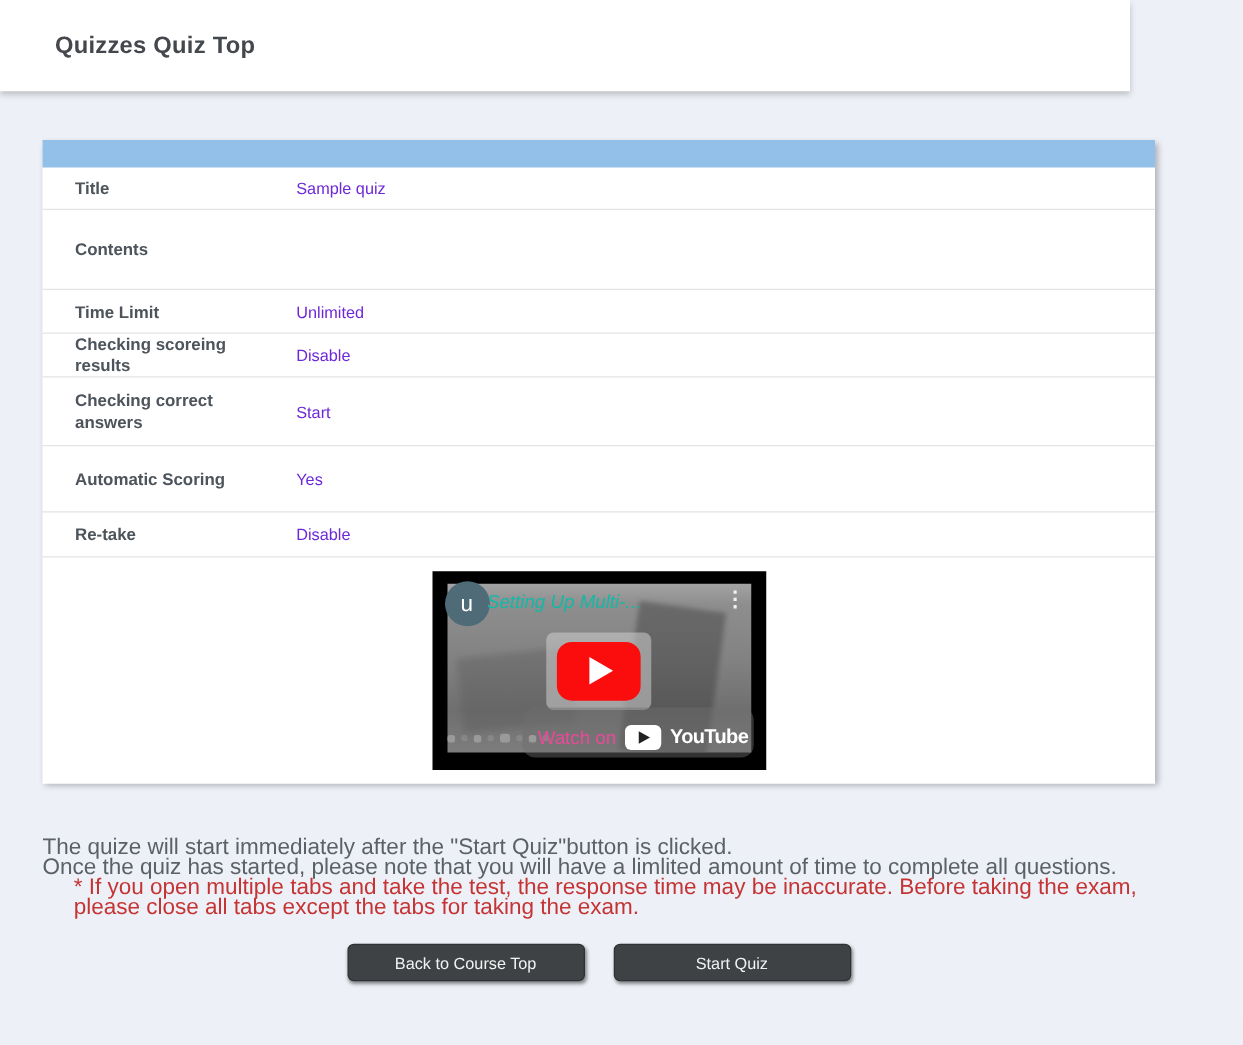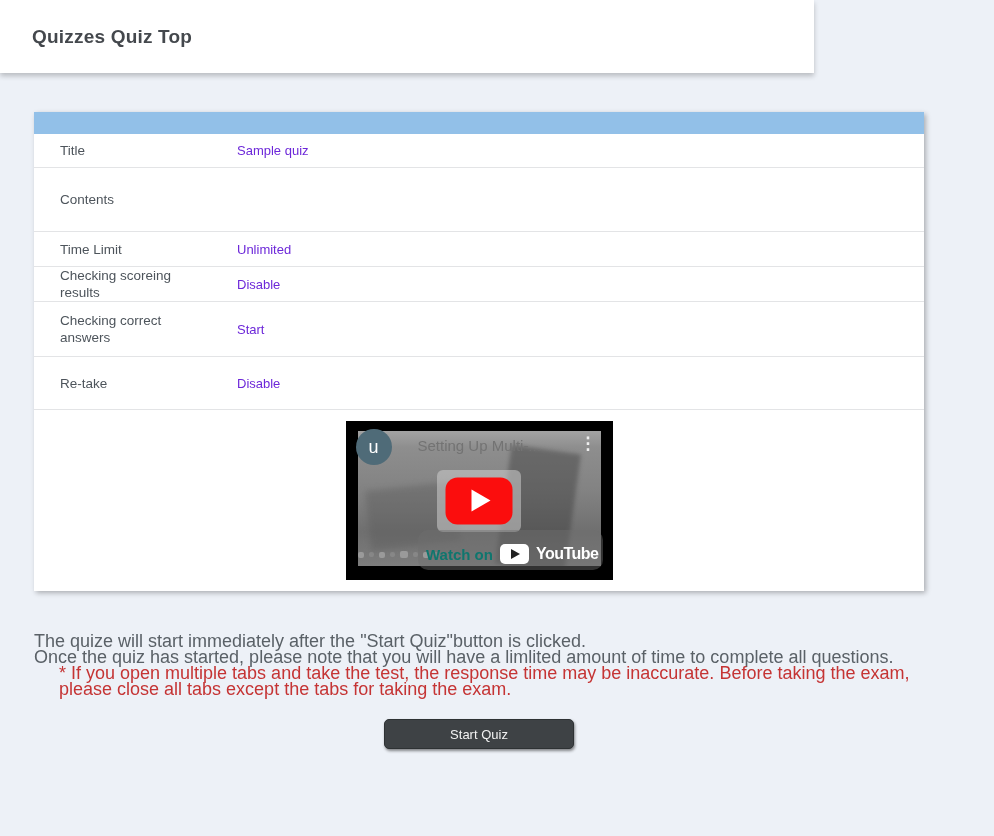--- a/index.html
+++ b/index.html
@@ -4,25 +4,25 @@
 <style>
   * { margin: 0; padding: 0; box-sizing: border-box; }
   html, body {
     width: 994px; height: 836px;
     font-family: "Liberation Sans", sans-serif;
     background: #edf1f7;
     overflow: hidden;
   }
   
   .app-header {
-    width: 814px; height: 73px;
+    width: 904px; height: 73px;
     background: #ffffff;
     box-shadow: 0 3px 5px rgba(0,0,0,0.22);
     display: flex; align-items: center;
-    padding-left: 32px;
+    padding-left: 44px;
     position: relative; z-index: 5;
   }
   .app-header h1 {
     font-size: 19px; font-weight: bold;
     color: #44484d; letter-spacing: 0.2px;
   }
   
   .main-col { width: 890px; margin-left: 34px; }
   
   .card {
@@ -32,21 +32,21 @@
     box-shadow: 2px 2px 5px rgba(0,0,0,0.28);
   }
   .card-accent-bar { height: 22px; background: #92c0e8; }
   .info-row {
     display: flex; align-items: center;
     padding-left: 26px;
     border-bottom: 1px solid #e3e4e6;
   }
   .info-row .label {
     width: 150px; flex-shrink: 0;
-    font-size: 13.5px; font-weight: normal;
+    font-size: 13.5px; font-weight: bold;
     color: #4d545b; line-height: 17px;
   }
   .info-row .value {
     margin-left: 27px;
     font-size: 13px; color: #6d28d9;
   }
   .rows .info-row:nth-child(1) { height: 34px; }
   .rows .info-row:nth-child(2) { height: 64px; }
   .rows .info-row:nth-child(3) { height: 35px; }
   .rows .info-row:nth-child(4) { height: 35px; }
@@ -86,25 +86,26 @@
   }
   .yt-avatar {
     position: absolute; left: 10px; top: 8px;
     width: 36px; height: 36px; border-radius: 50%;
     background: #4f6b78;
     color: #fff; font-size: 18px;
     display: flex; align-items: center; justify-content: center;
     z-index: 3;
   }
   .yt-title {
-    position: absolute; left: 72px; top: 16px;
+    position: absolute; left: 44px; top: 16px;
     width: 155px;
-    color: #737373; font-size: 15px;
+    color: #14b8a6; font-size: 15px;
     white-space: nowrap; overflow: hidden;
     z-index: 3;
+    font-style: italic;
   }
   .yt-menu-dots {
     position: absolute; right: 16px; top: 14px;
     color: #f0f0f0; font-size: 17px; font-weight: bold;
     z-index: 3; line-height: 18px;
   }
   .yt-play-backdrop {
     position: absolute; left: 50%; top: 50%;
     transform: translate(-50%,-50%);
     width: 84px; height: 62px; border-radius: 6px;
@@ -130,21 +131,21 @@
     position: absolute; left: 72px; right: 10px; bottom: 10px;
     height: 40px; border-radius: 10px;
     background: rgba(110,110,110,0.45);
     z-index: 2;
   }
   .yt-watch-row {
     position: absolute; left: 0; right: 14px; bottom: 16px;
     display: flex; align-items: center; justify-content: flex-end;
     gap: 7px; z-index: 4;
   }
-  .yt-watch-text { color: #0f766e; font-size: 15px; font-weight: bold; }
+  .yt-watch-text { color: #ec4899; font-size: 15px; }
   .yt-logo-badge {
     width: 29px; height: 20px; border-radius: 5px;
     background: #ffffff;
     display: flex; align-items: center; justify-content: center;
   }
   .yt-logo-triangle {
     width: 0; height: 0;
     border-left: 9px solid #222222;
     border-top: 5px solid transparent;
     border-bottom: 5px solid transparent;
@@ -221,20 +222,24 @@
       <div class="info-row">
         <div class="label">Checking scoreing results</div>
         <div class="value">Disable</div>
       </div>
 
       <div class="info-row">
         <div class="label">Checking correct answers</div>
         <div class="value">Start</div>
       </div>
 
+      <div class="info-row">
+        <div class="label">Automatic Scoring</div>
+        <div class="value">Yes</div>
+      </div>
 
       <div class="info-row">
         <div class="label">Re-take</div>
         <div class="value">Disable</div>
       </div>
 
       <div class="video-row">
         <div class="yt-embed">
           <div class="yt-thumb"></div>
           <div class="yt-avatar">u</div>
@@ -268,16 +273,17 @@
     </div>
   </div>
 
   <div class="notes">
     <div>The quize will start immediately after the "Start Quiz"button is clicked.</div>
     <div>Once the quiz has started, please note that you will have a limlited amount of time to complete all questions.</div>
     <div class="warning">* If you open multiple tabs and take the test, the response time may be inaccurate. Before taking the exam, please close all tabs except the tabs for taking the exam.</div>
   </div>
 
   <div class="actions">
+    <button class="btn">Back to Course Top</button>
     <button class="btn">Start Quiz</button>
   </div>
 
 </div>
 
 </body></html>

